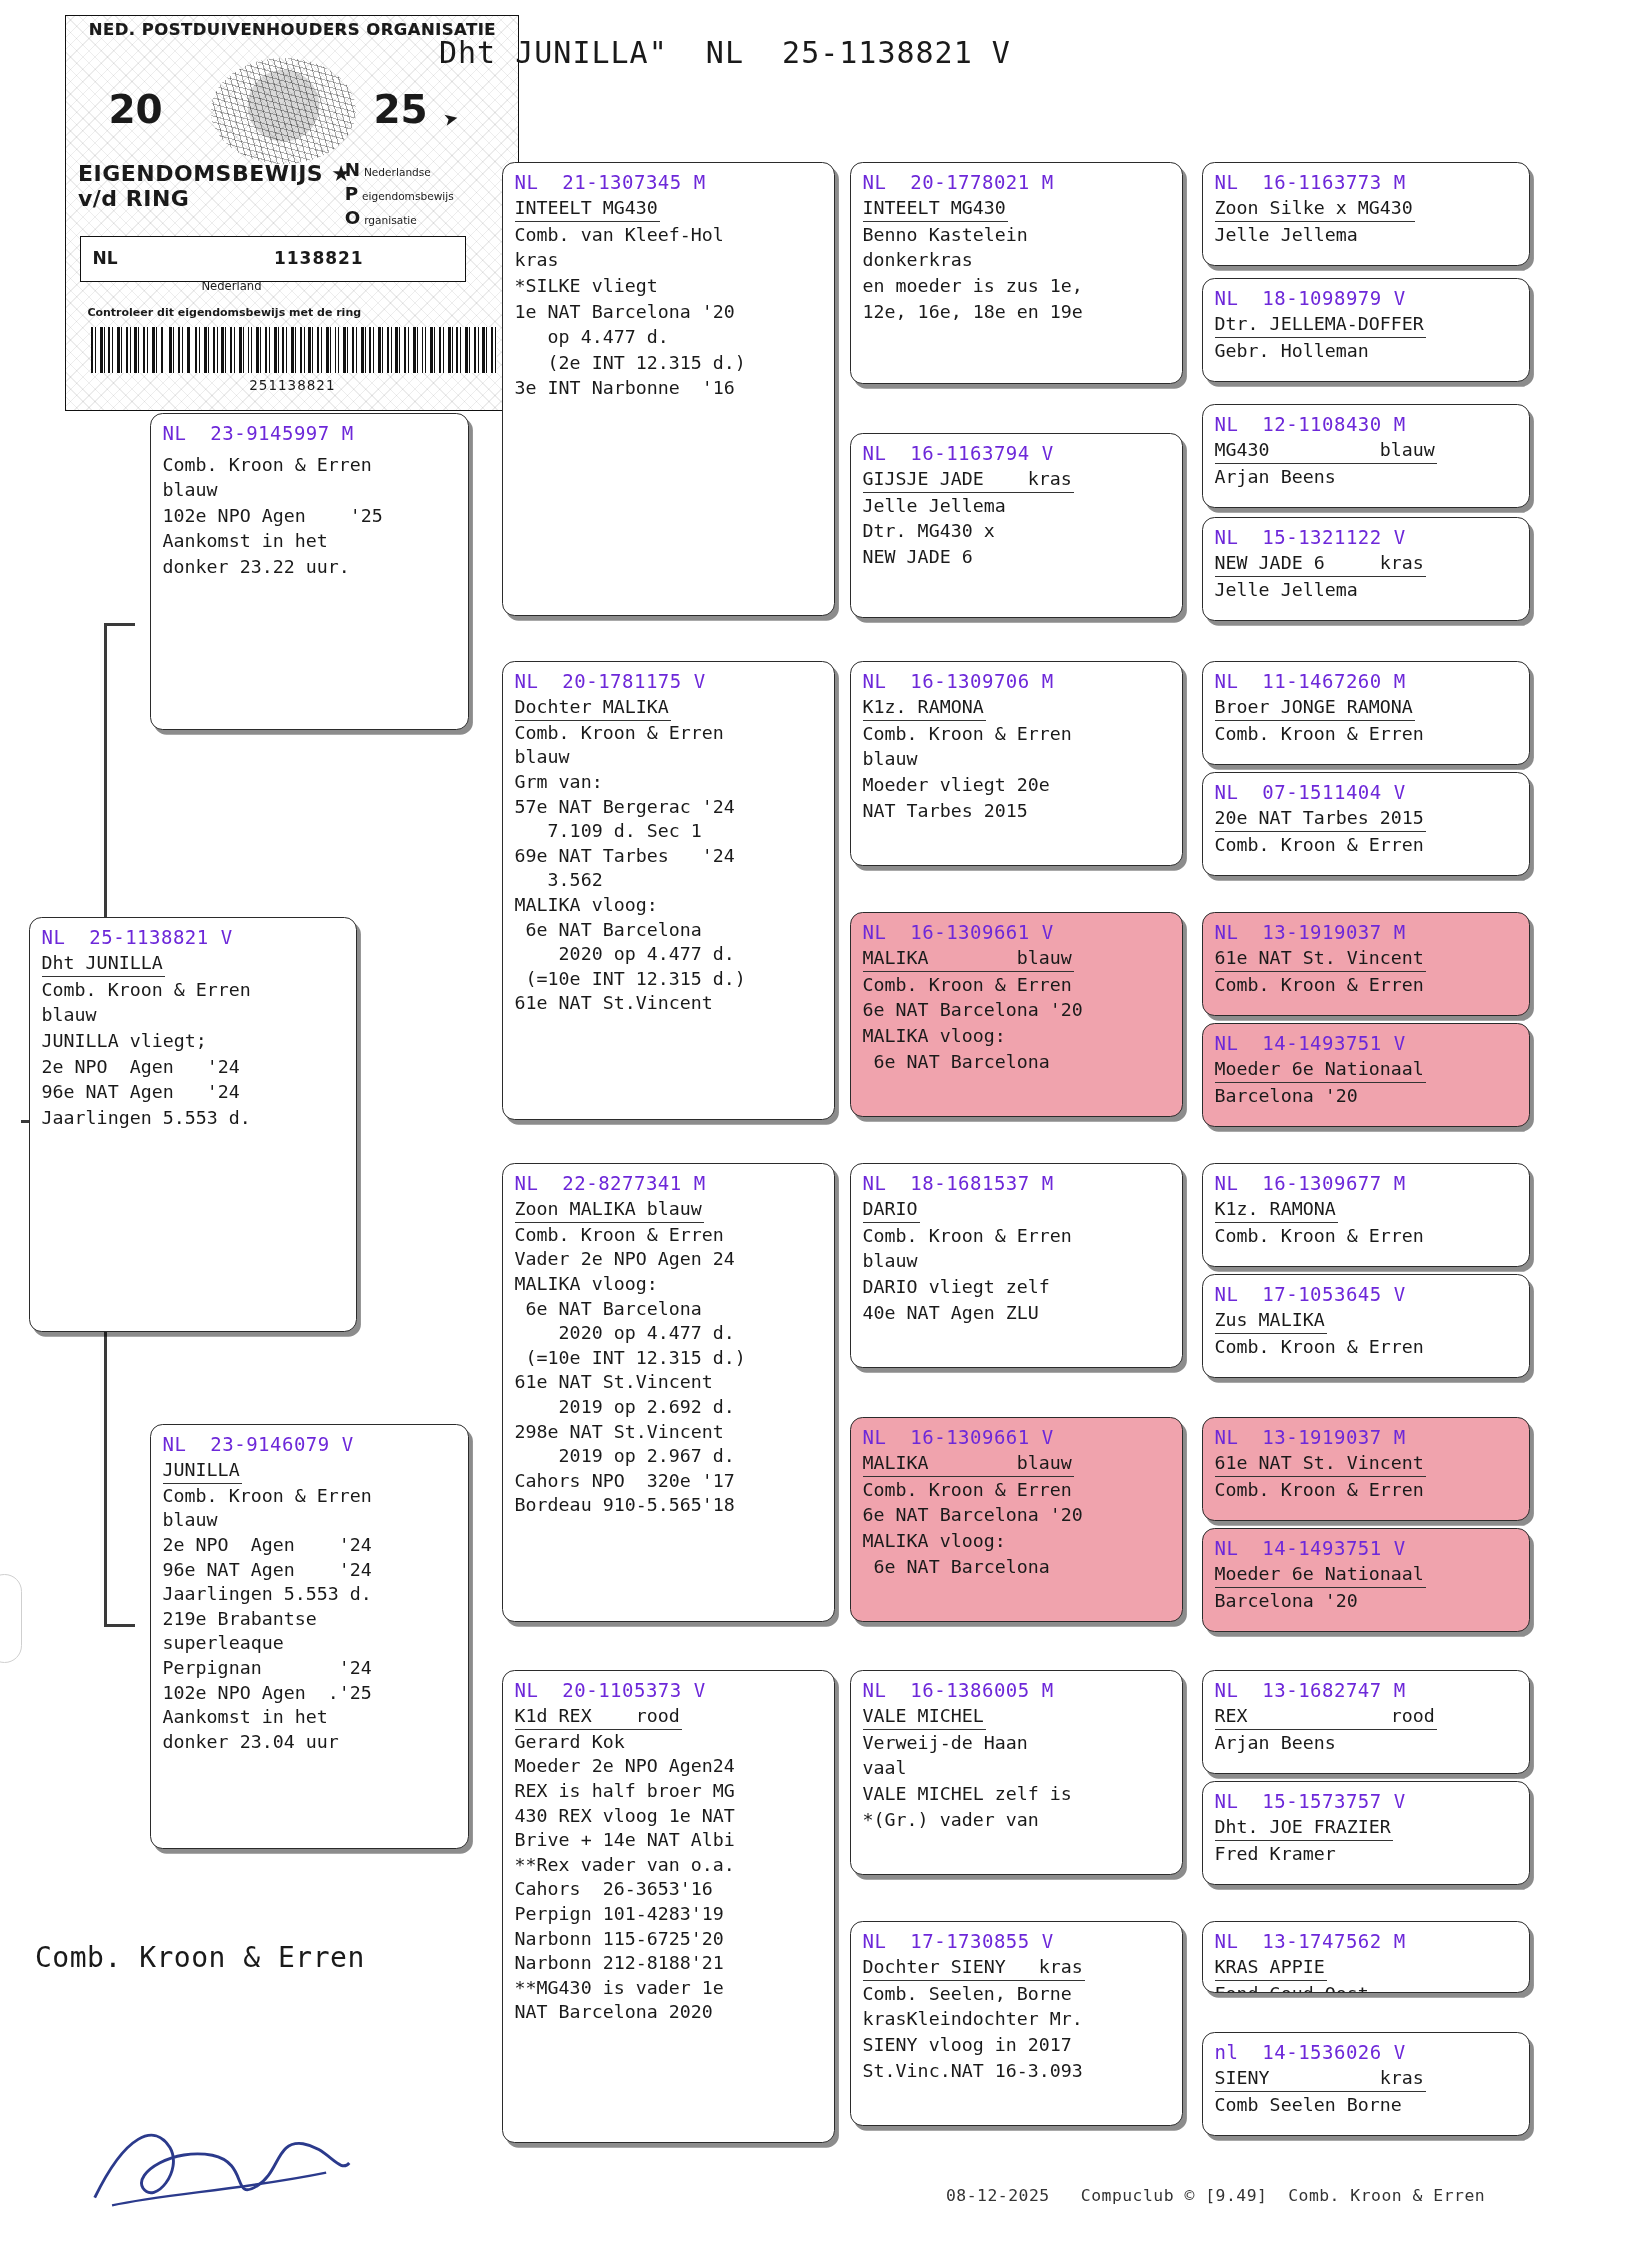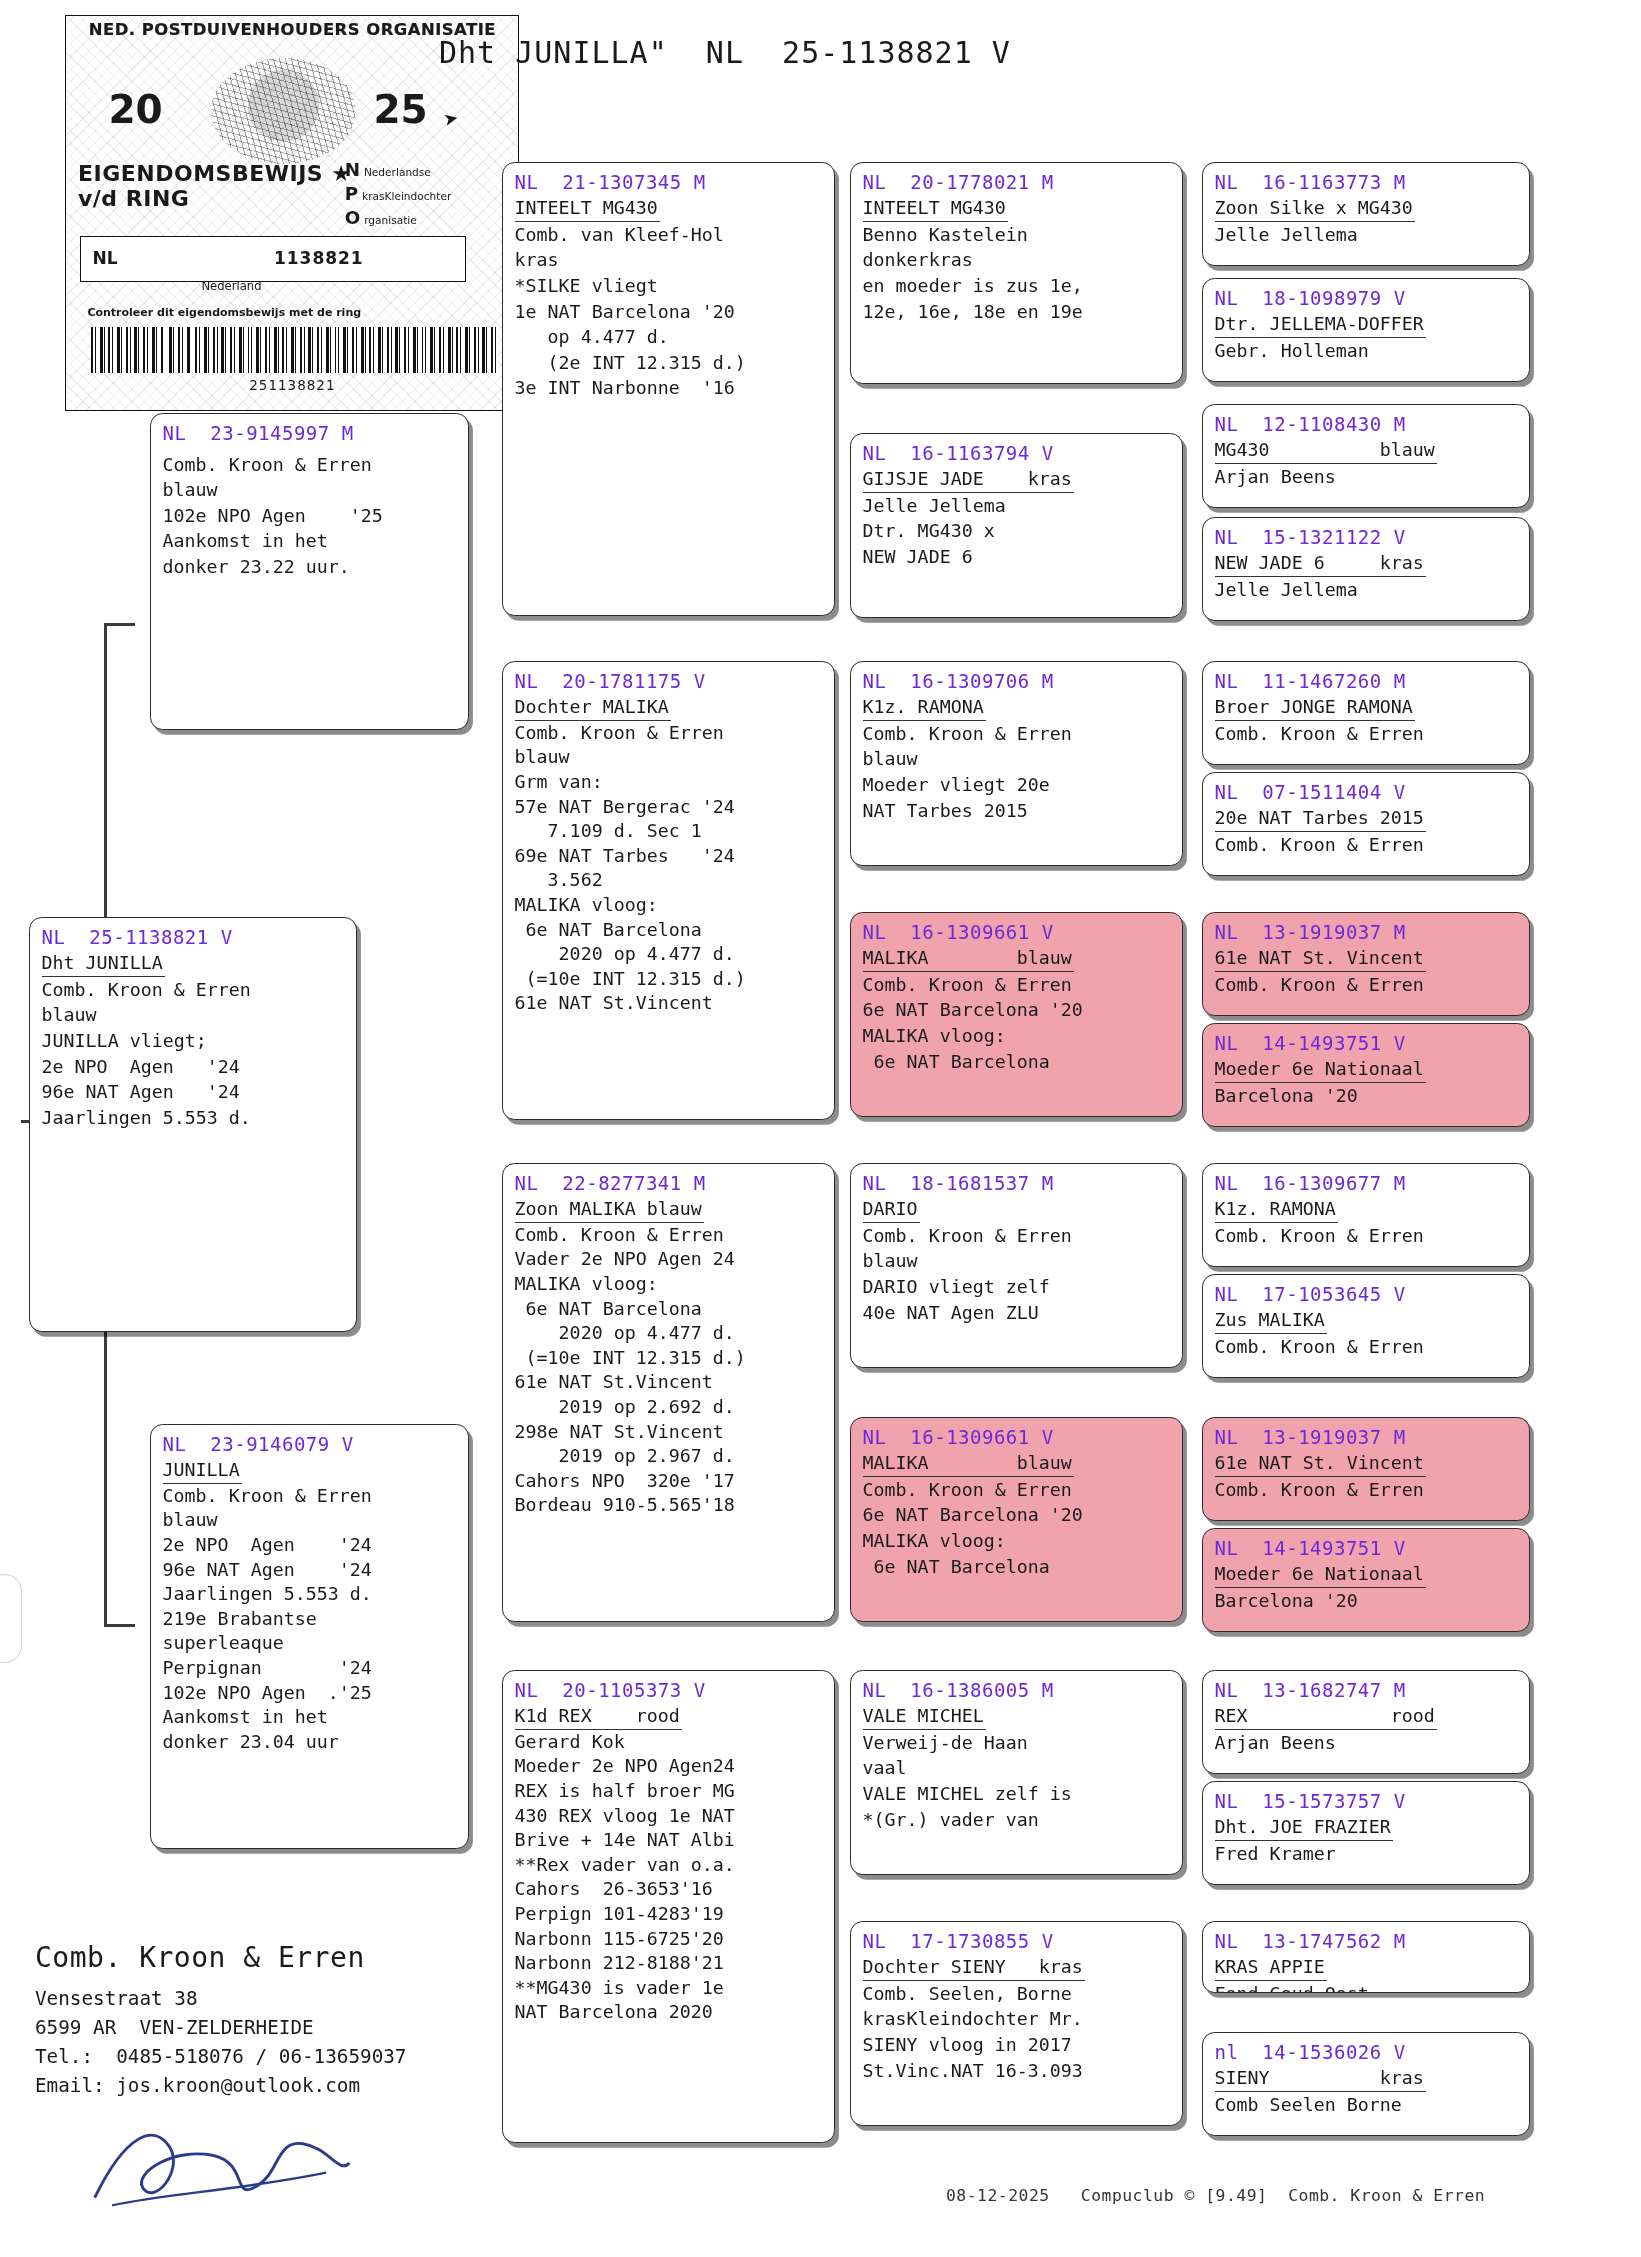--- a/index.html
+++ b/index.html
@@ -234,21 +234,21 @@
 
   <div class="ring-cert">
     <div class="rc-top">NED. POSTDUIVENHOUDERS ORGANISATIE</div>
     <div class="rc-emblem"></div>
     <div class="rc-year-left">20</div>
     <div class="rc-year-right">25</div>
     <div class="rc-dove">➤</div>
     <div class="rc-eig">EIGENDOMSBEWIJS ★ v/d RING</div>
     <div class="rc-npo">
       <div><b>N</b><span>Nederlandse</span></div>
-      <div><b>P</b><span>krasKleindochter</span></div>
+      <div><b>P</b><span>eigendomsbewijs</span></div>
       <div><b>O</b><span>rganisatie</span></div>
     </div>
     <div class="rc-nlbox">
       <span class="nl">NL</span>
       <span class="num">1138821</span>
     </div>
     <div class="rc-nl-sub">Nederland</div>
     <div class="rc-check">Controleer dit eigendomsbewijs met de ring</div>
     <div class="rc-barcode"></div>
     <div class="rc-barnum">251138821</div>
@@ -509,24 +509,20 @@
     <div class="sub">KRAS APPIE</div>
     <div class="body">Fond Goud Oost</div>
   </div>
   <div class="box" style="left:1202px; top:2032px; width:328px; height:104px;">
     <div class="ring">nl  14-1536026 V</div>
     <div class="sub">SIENY          kras</div>
     <div class="body">Comb Seelen Borne</div>
   </div>
 
   <div class="addr-name">Comb. Kroon &amp; Erren</div>
-  <div class="addr-lines">Vensestraat 38
-6599 AR  VEN-ZELDERHEIDE
-Tel.:  0485-518076 / 06-13659037
-Email: jos.kroon@outlook.com</div>
 
   <svg class="signature" viewBox="0 0 280 120">
     <path d="M8 96 C40 30, 70 18, 86 44 C100 68, 70 104, 58 86 C48 70, 90 44, 130 52 C168 60, 150 100, 176 84 C200 70, 196 36, 224 40 C250 44, 262 72, 272 60" fill="none" stroke="#2b3a8c" stroke-width="3"></path>
     <path d="M26 104 C80 92, 160 88, 248 70" fill="none" stroke="#2b3a8c" stroke-width="2.5"></path>
   </svg>
 
   <div class="footer-meta">08-12-2025   Compuclub © [9.49]  Comb. Kroon &amp; Erren</div>
 
   <div class="punch"></div>
 

